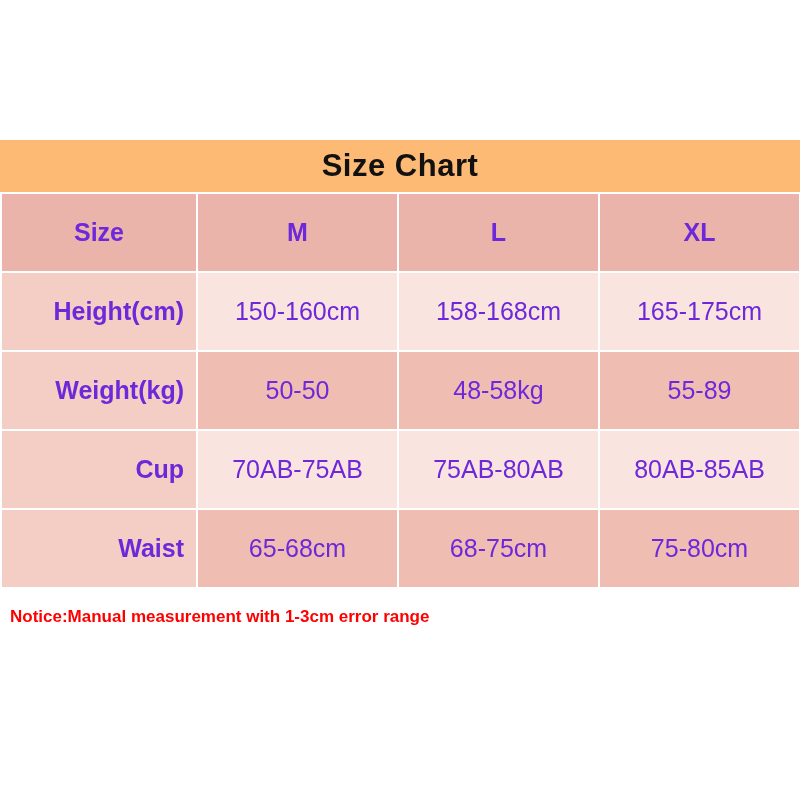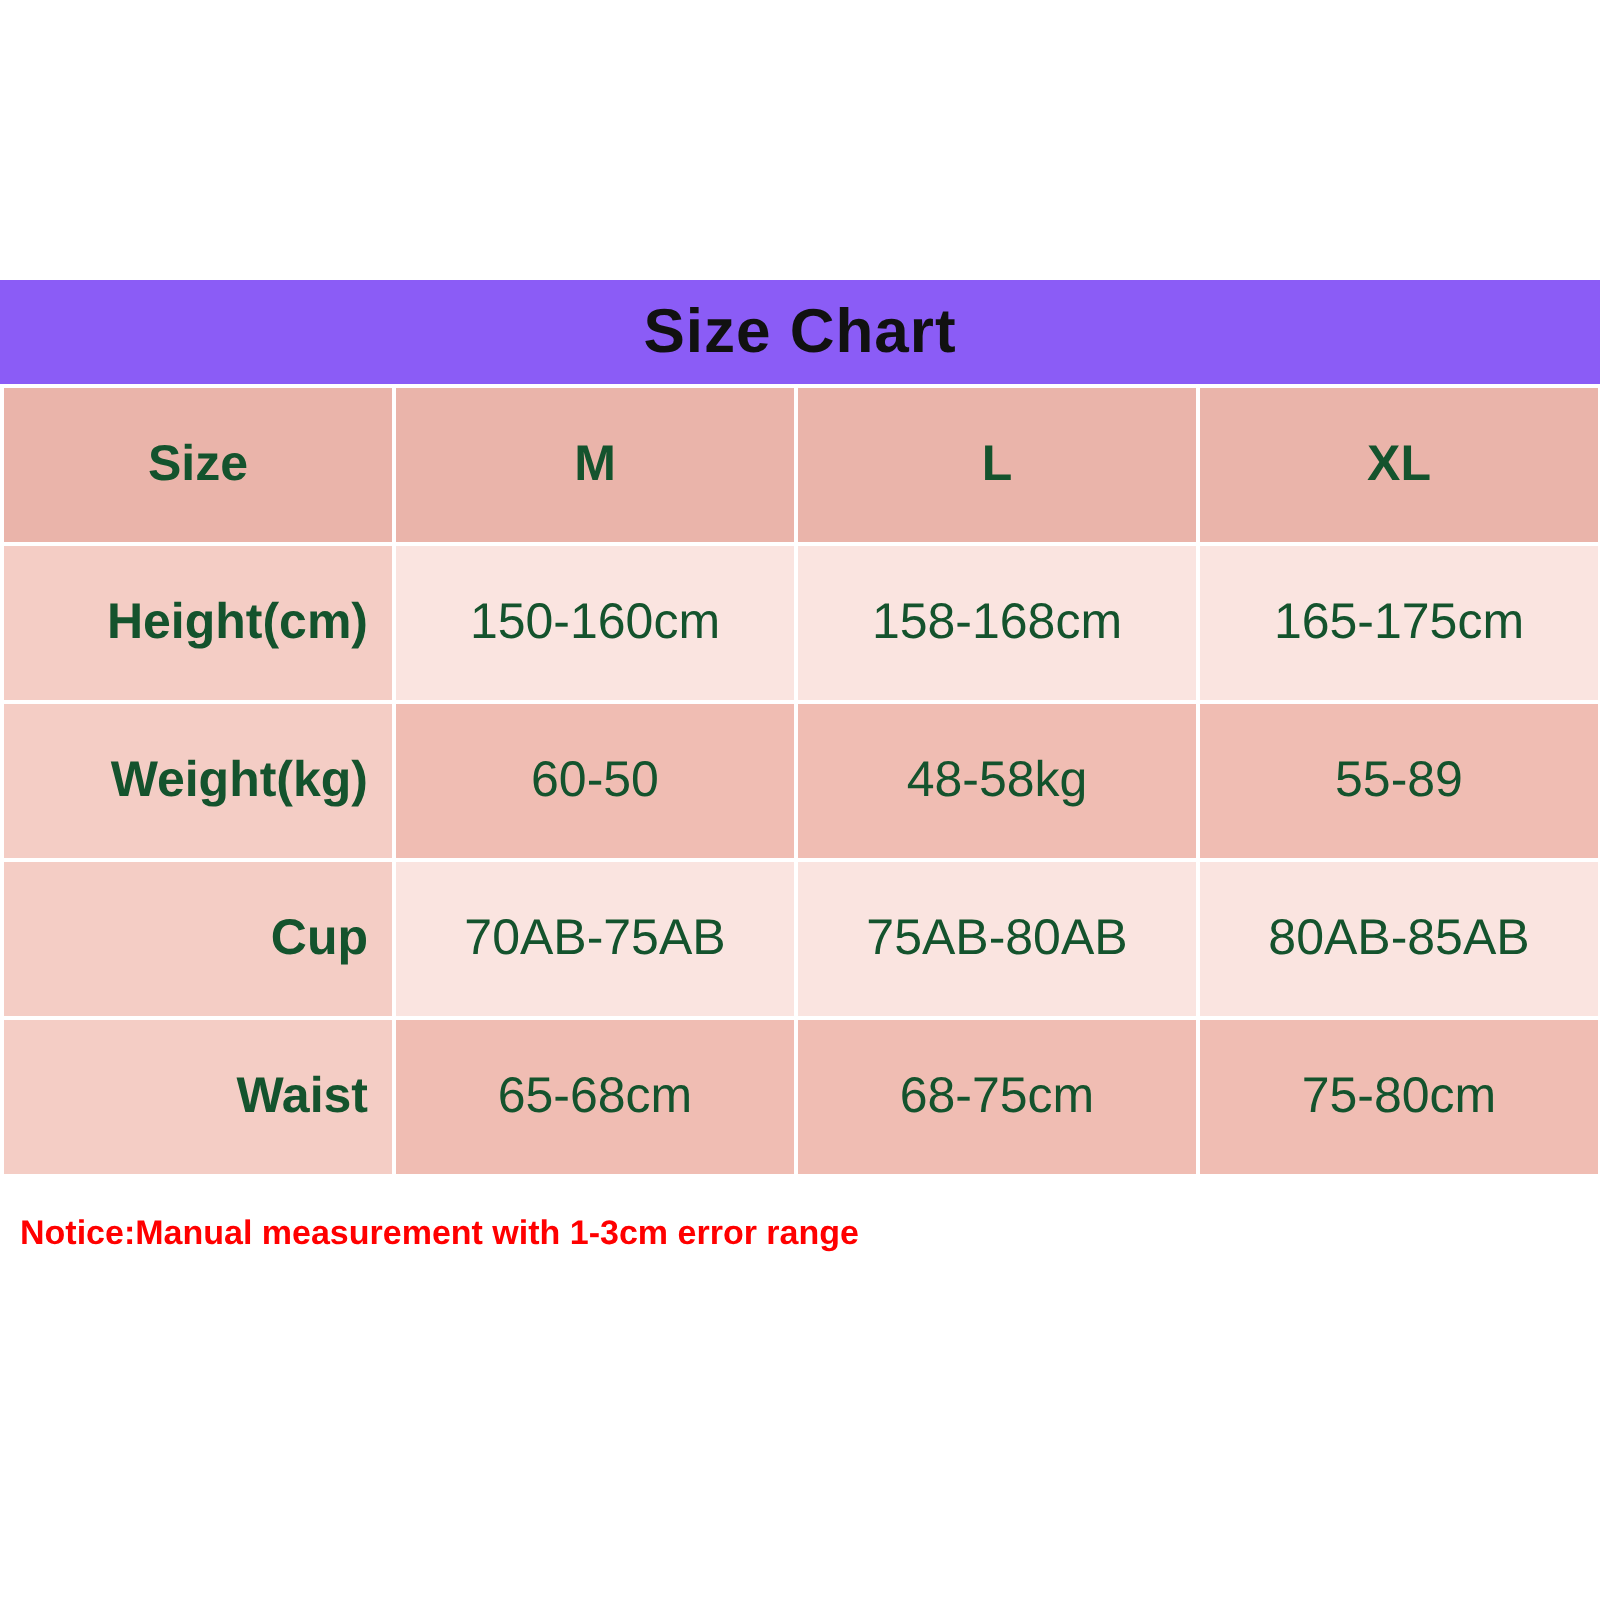--- a/index.html
+++ b/index.html
@@ -19,39 +19,39 @@
     height: 800px;
     background: #ffffff;
   }
   #chart-block {
     position: absolute;
     left: 0;
     top: 140px;
     width: 800px;
   }
   .chart-title {
-    background: #8b5cf6;
+    background: #fdba74;
     color: #111111;
     font-size: 31px;
     font-weight: bold;
     text-align: center;
     line-height: 52px;
     height: 52px;
     letter-spacing: 0.5px;
   }
   table.size-table {
     border-collapse: collapse;
     width: 800px;
     table-layout: fixed;
   }
   table.size-table td {
     border: 2px solid #ffffff;
     text-align: center;
     vertical-align: middle;
-    color: #14532d;
+    color: #6d28d9;
     padding: 12px;
   }
   tr.header-row td {
     background: #eab4aa;
     height: 53px;
     font-size: 25px;
     font-weight: bold;
   }
   tr.data-row td.label-cell {
     background: #f4cdc5;
@@ -108,21 +108,21 @@
 
         <tr class="data-row row-light">
           <td class="label-cell">Height(cm)</td>
           <td class="value-cell">150-160cm</td>
           <td class="value-cell">158-168cm</td>
           <td class="value-cell">165-175cm</td>
         </tr>
 
         <tr class="data-row row-dark">
           <td class="label-cell">Weight(kg)</td>
-          <td class="value-cell">60-50</td>
+          <td class="value-cell">50-50</td>
           <td class="value-cell">48-58kg</td>
           <td class="value-cell">55-89</td>
         </tr>
 
         <tr class="data-row row-light">
           <td class="label-cell">Cup</td>
           <td class="value-cell">70AB-75AB</td>
           <td class="value-cell">75AB-80AB</td>
           <td class="value-cell">80AB-85AB</td>
         </tr>

